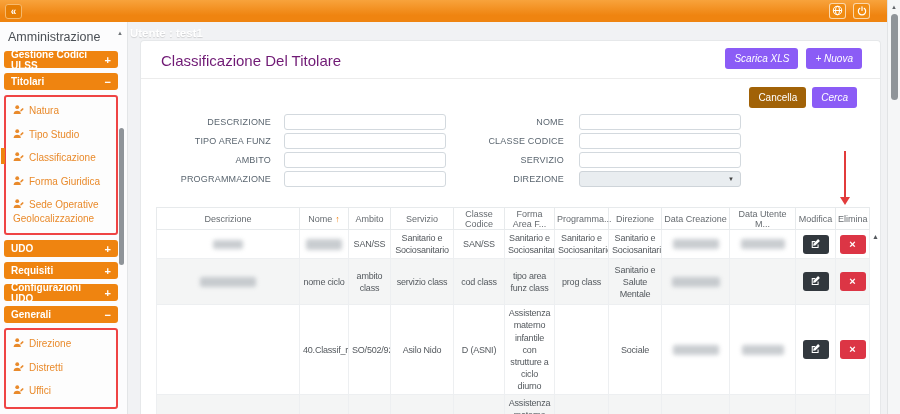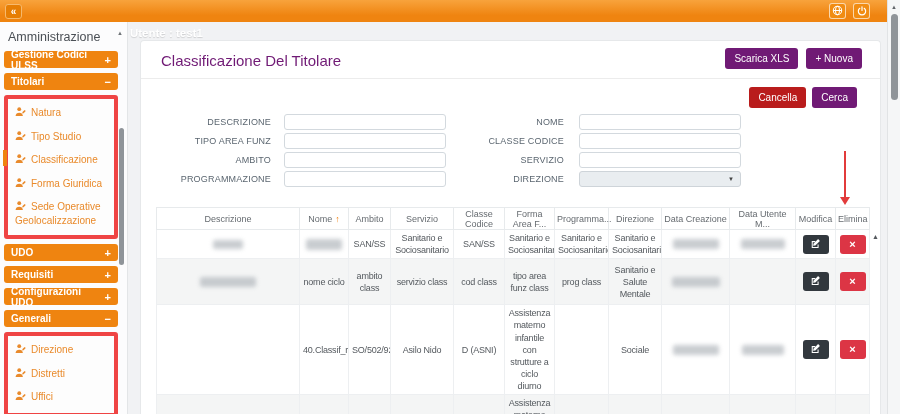--- a/index.html
+++ b/index.html
@@ -24,34 +24,34 @@
   
   .sidebar { position:absolute; left:0; top:22px; width:128px; height:392px; background:#fcfcfd;
     border-right:1px solid #e3e5e7; overflow:hidden; }
   .sidebar-header { padding:8px 10px 7px 8px; font-size:12.5px; color:#4a4f55; }
   .side-scroll-arrow { position:absolute; right:4px; top:8px; font-size:6px; color:#6f7478; }
   .side-thumb { position:absolute; right:3px; top:106px; width:5px; height:137px; background:#8f9499; border-radius:3px; }
   .nav { padding:0 9px 0 4px; }
   .group-btn { height:17px; border-radius:3px; background:#ef8410; color:#fff; font-size:10px; font-weight:bold;
     display:flex; align-items:center; justify-content:space-between; padding:0 7px; margin-bottom:5px; cursor:pointer; }
   .group-toggle { font-weight:bold; font-size:11px; }
-  .menu-box { border:4px solid #ef4444; border-radius:3px; margin-bottom:5px; padding:3px 2px; background:#fdfdfd; }
+  .menu-box { border:2px solid #ef4444; border-radius:3px; margin-bottom:5px; padding:3px 2px; background:#fdfdfd; }
   .menu-item { position:relative; display:block; padding:5px 2px 5px 5px; font-size:10px; color:#e98a2b; line-height:1.25; cursor:pointer; }
   .menu-item .mi-icon { display:inline-block; vertical-align:-1px; margin-right:5px; }
   .menu-item.active { font-weight:normal; }
   .menu-item.active::before { content:""; position:absolute; left:-7px; top:1px; width:4px; height:16px; background:#ef8410; }
 
   
   .card { position:absolute; left:140px; top:40px; width:741px; height:374px; background:#fff;
     border:1px solid #e6e8ea; border-bottom:none; border-radius:4px 4px 0 0; overflow:hidden; }
   .page-title { position:absolute; left:20px; top:11px; font-size:15px; color:#701a75; }
   .header-actions { position:absolute; top:7px; right:18px; display:flex; gap:8px; }
   .btn { border:none; border-radius:3px; color:#fff; font-size:10px; padding:5px 9px; font-family:inherit; cursor:pointer; }
-  .btn-orange { background:#701a75; }
-  .btn-gray { background:#b91c1c; }
+  .btn-orange { background:#8b5cf6;font-style:italic; }
+  .btn-gray { background:#a16207; }
   .divider { position:absolute; top:37px; left:0; right:0; border-top:1px solid #ececec; }
   .search-actions { position:absolute; top:46px; right:23px; display:flex; gap:6px; }
 
   
   .form-col { position:absolute; top:73px; }
   .form-col.left { left:22px; }
   .form-col.right { left:330px; }
   .form-row { display:flex; align-items:center; margin-bottom:3px; height:16px; }
   .form-label { font-size:9px; color:#5b6670; letter-spacing:.2px; text-align:right; }
   .left .form-label { width:108px; margin-right:13px; }

